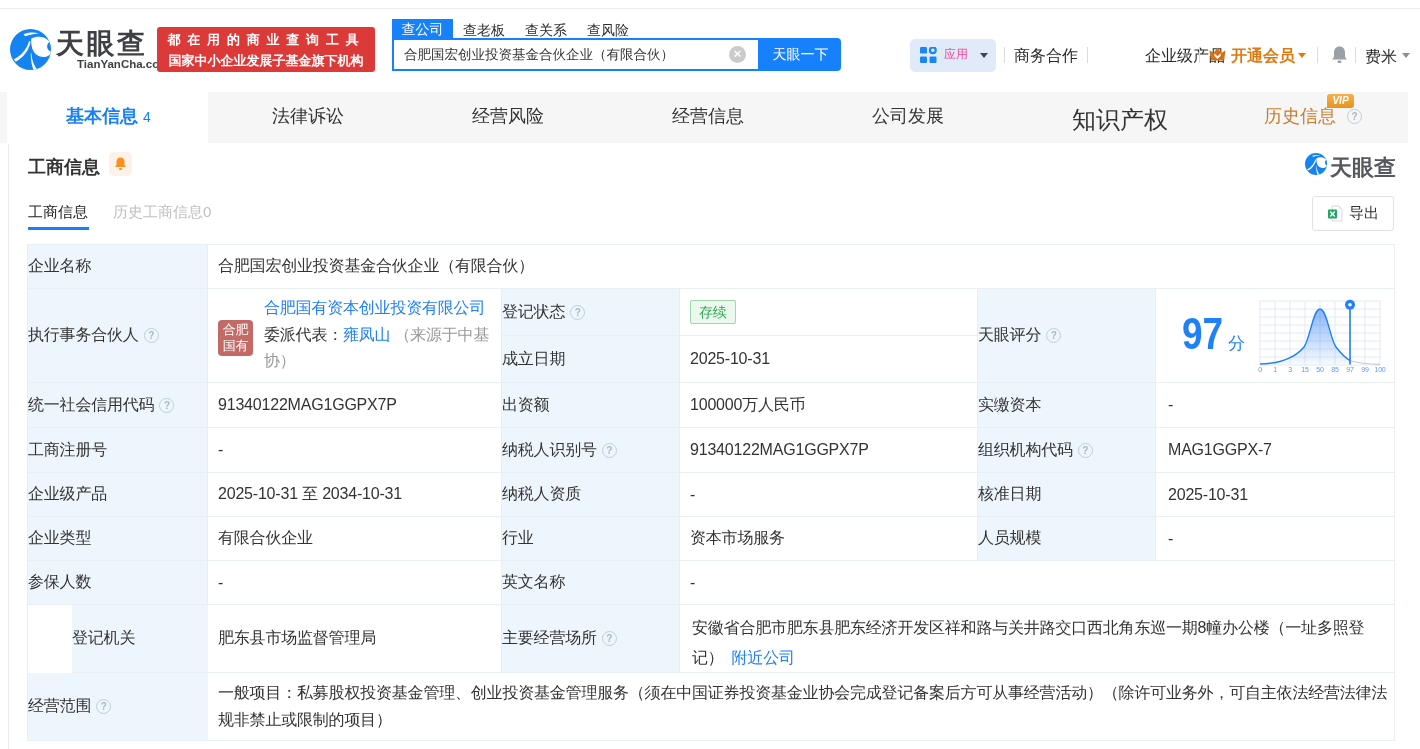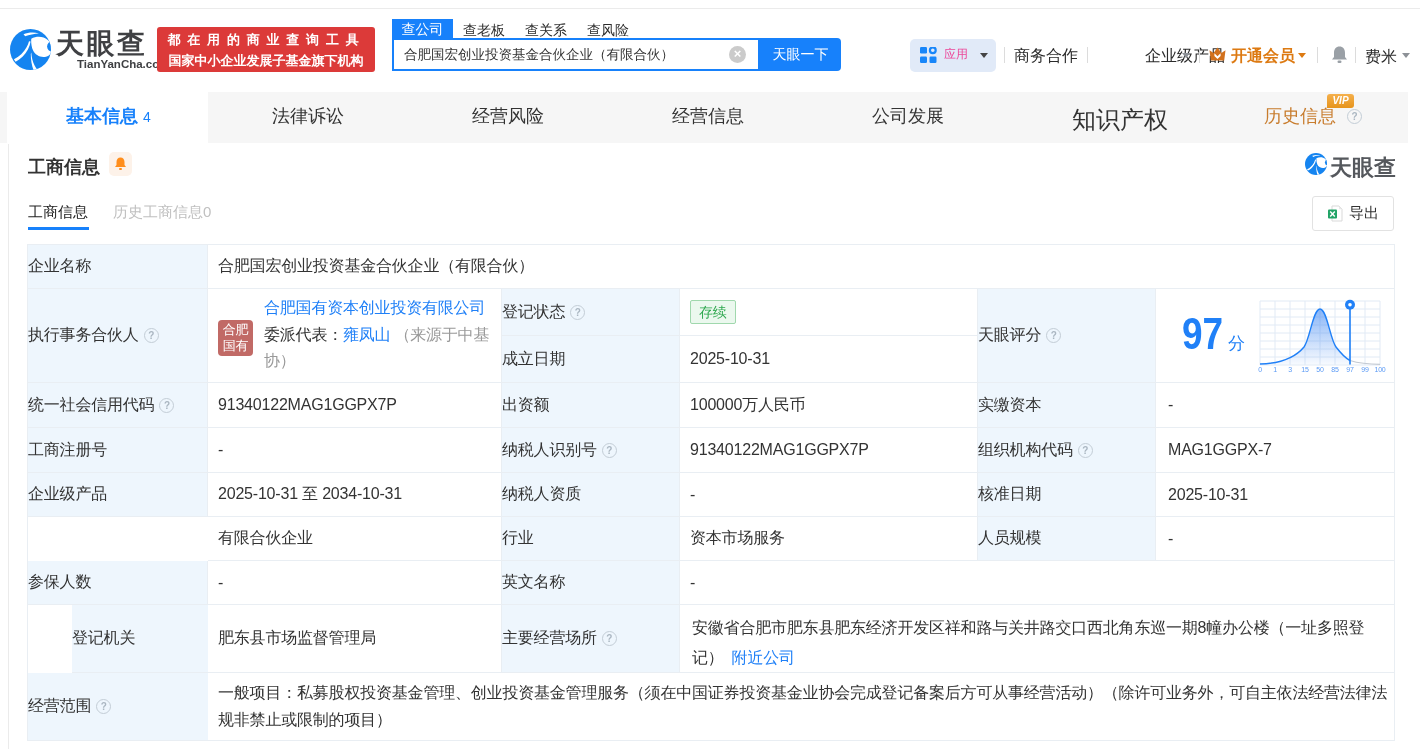--- a/index.html
+++ b/index.html
@@ -208,20 +208,21 @@
   <div class="lbl" style="left:950px;top:183px;width:178px;height:45px;">组织机构代码<span class="q">?</span></div>
   <div class="val" style="left:1128px;top:183px;width:238px;height:45px;border-right:none;padding-left:12px;">MAG1GGPX-7</div>
 
   <div class="lbl" style="left:0;top:228px;width:180px;height:44px;">企业级产品</div>
   <div class="val" style="left:180px;top:228px;width:294px;height:44px;">2025-10-31 至 2034-10-31</div>
   <div class="lbl" style="left:474px;top:228px;width:178px;height:44px;">纳税人资质</div>
   <div class="val" style="left:652px;top:228px;width:298px;height:44px;">-</div>
   <div class="lbl" style="left:950px;top:228px;width:178px;height:44px;">核准日期</div>
   <div class="val" style="left:1128px;top:228px;width:238px;height:44px;border-right:none;padding-left:12px;">2025-10-31</div>
 
+  <div class="lbl" style="left:0;top:272px;width:180px;height:44px;">企业类型</div>
   <div class="val" style="left:180px;top:272px;width:294px;height:44px;">有限合伙企业</div>
   <div class="lbl" style="left:474px;top:272px;width:178px;height:44px;">行业</div>
   <div class="val" style="left:652px;top:272px;width:298px;height:44px;">资本市场服务</div>
   <div class="lbl" style="left:950px;top:272px;width:178px;height:44px;">人员规模</div>
   <div class="val" style="left:1128px;top:272px;width:238px;height:44px;border-right:none;padding-left:12px;">-</div>
 
   <div class="lbl" style="left:0;top:316px;width:180px;height:44px;text-align:center;">参保人数</div>
   <div class="val" style="left:180px;top:316px;width:294px;height:44px;">-</div>
   <div class="lbl" style="left:474px;top:316px;width:178px;height:44px;">英文名称</div>
   <div class="val" style="left:652px;top:316px;width:714px;height:44px;border-right:none;">-</div>

